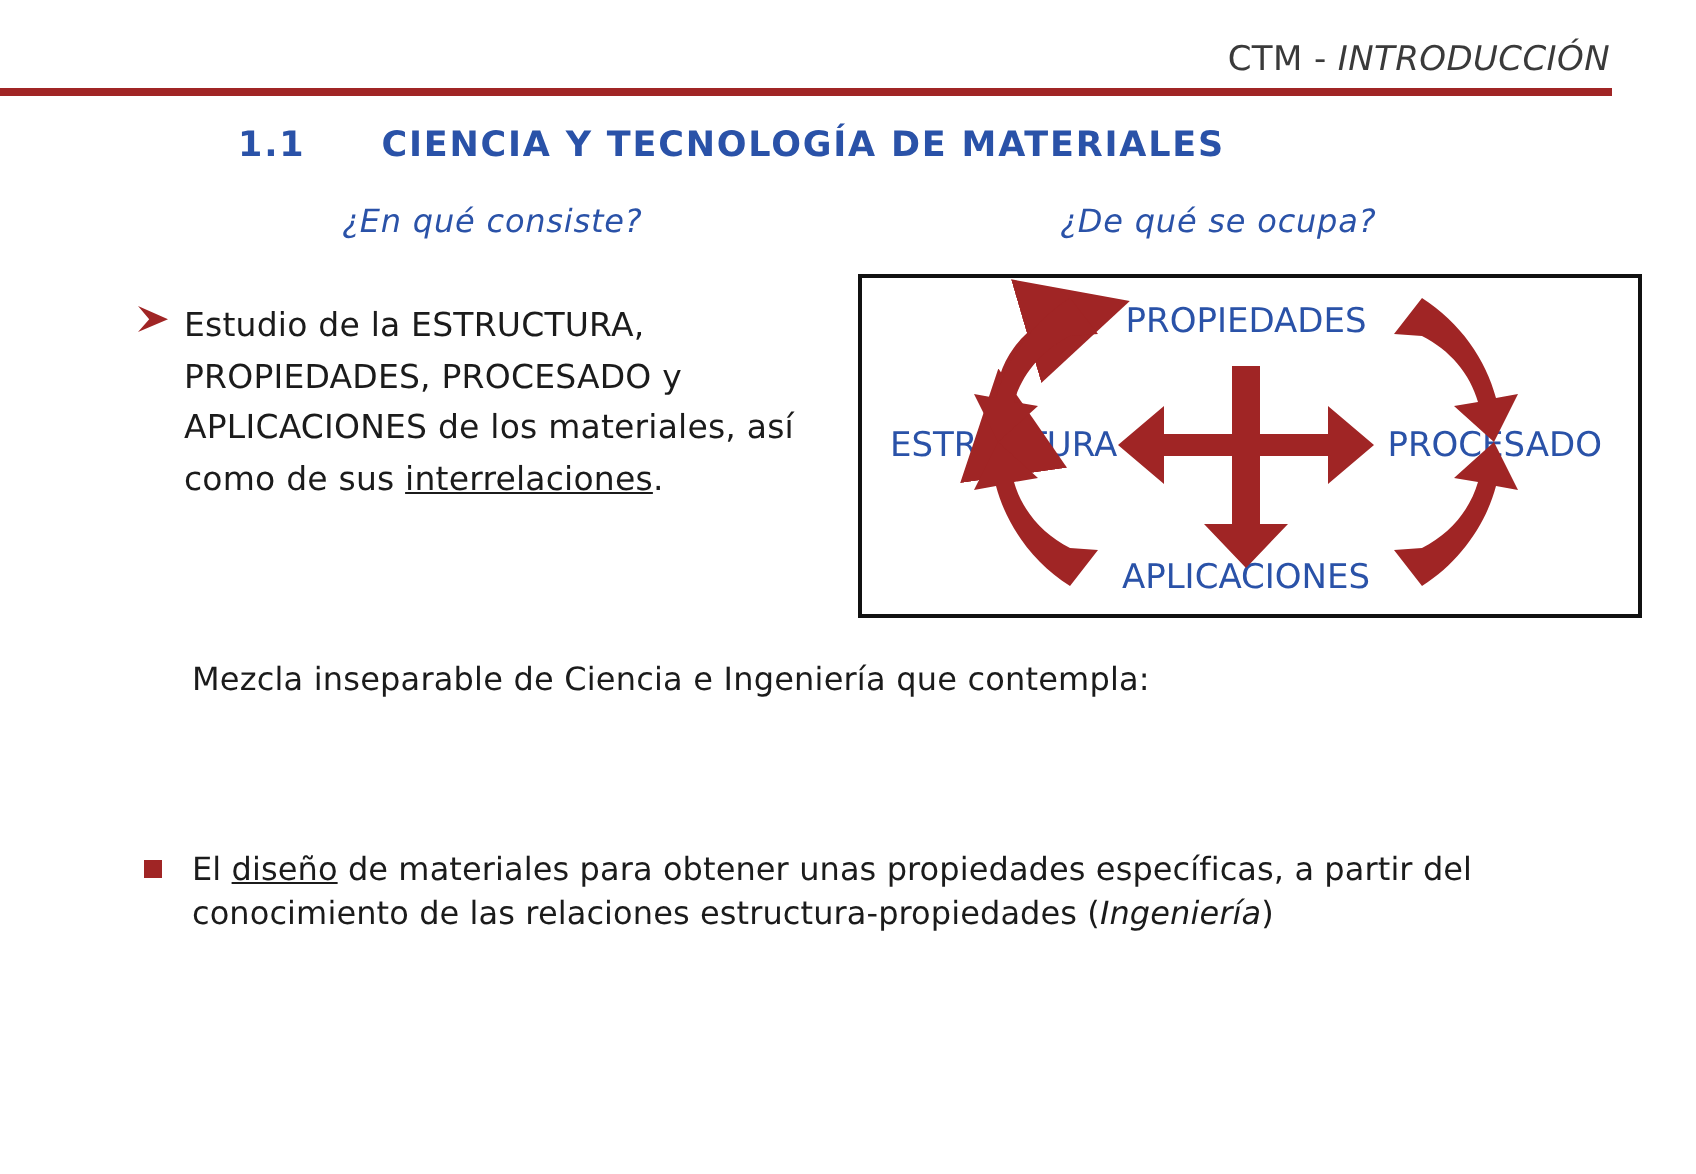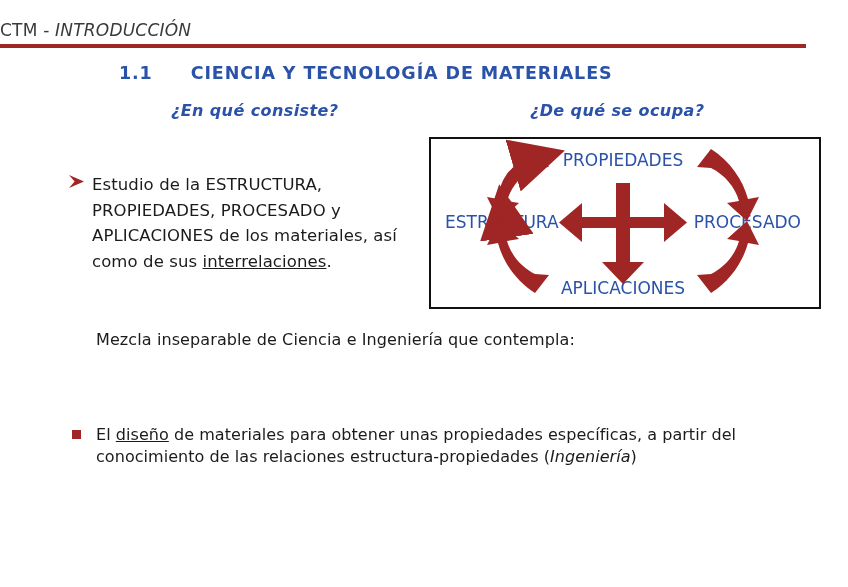--- a/index.html
+++ b/index.html
@@ -17,21 +17,21 @@
     background: #ffffff;
     overflow: hidden;
   }
 
   
   #header-text {
     position: absolute;
     left: 0;
     top: 20px;
     width: 805px;
-    text-align: left;
+    text-align: right;
     font-size: 17px;
     color: #3a3a3a;
     font-family: "DejaVu Sans", sans-serif;
     letter-spacing: 0.2px;
   }
   #header-text .plain { font-style: normal; }
   #header-text .ital  { font-style: italic; }
 
   #header-rule {
     position: absolute;
@@ -52,34 +52,34 @@
     color: #2a52a8;
     letter-spacing: 0.9px;
     white-space: nowrap;
   }
   #section-title .num { margin-right: 38px; }
 
   
   .subq {
     position: absolute;
     font-size: 16px;
-    font-weight: bold;
+    font-weight: normal;
     font-style: italic;
     color: #2a52a8;
     letter-spacing: 0.4px;
     white-space: nowrap;
   }
   #subq-left  { left: 171px; top: 101px; }
   #subq-right { left: 493px; top: 101px; margin-left: 37px; }
 
   
   #left-block {
     position: absolute;
     left: 68px;
-    top: 172px;
+    top: 150px;
     width: 360px;
   }
   #left-block .arrow-bullet {
     position: absolute;
     left: 0px;
     top: 1px;
     width: 20px;
     height: 20px;
     color: #a02525;
     font-size: 19px;

